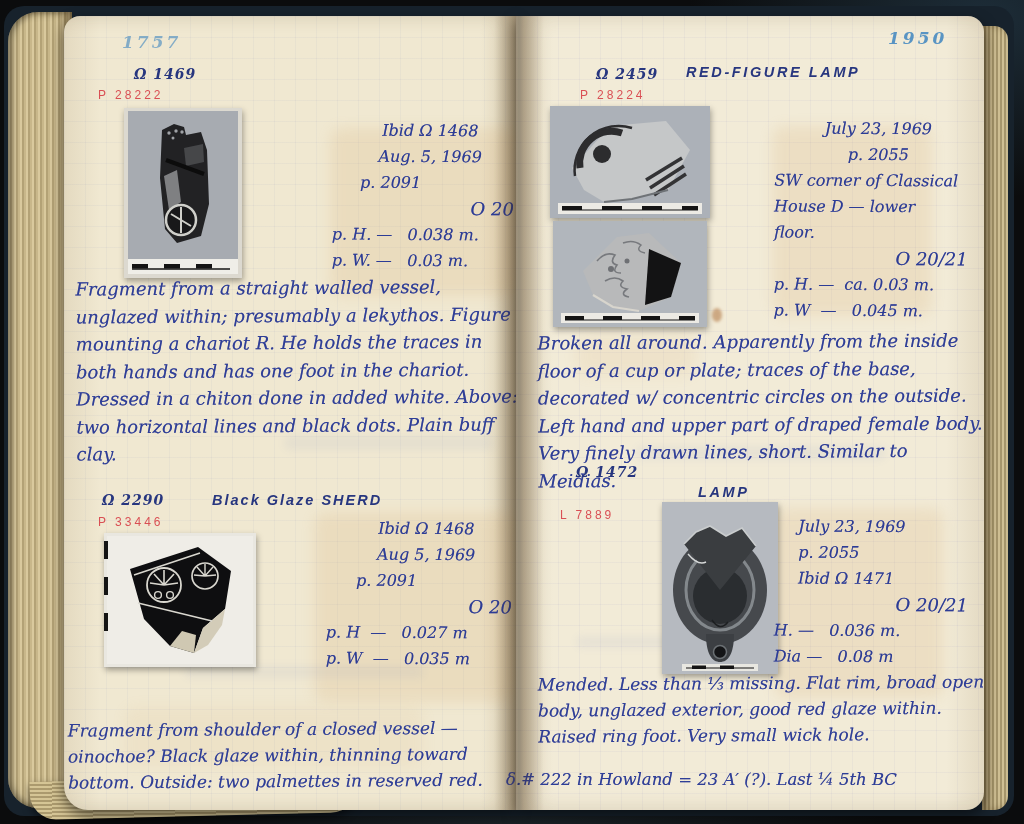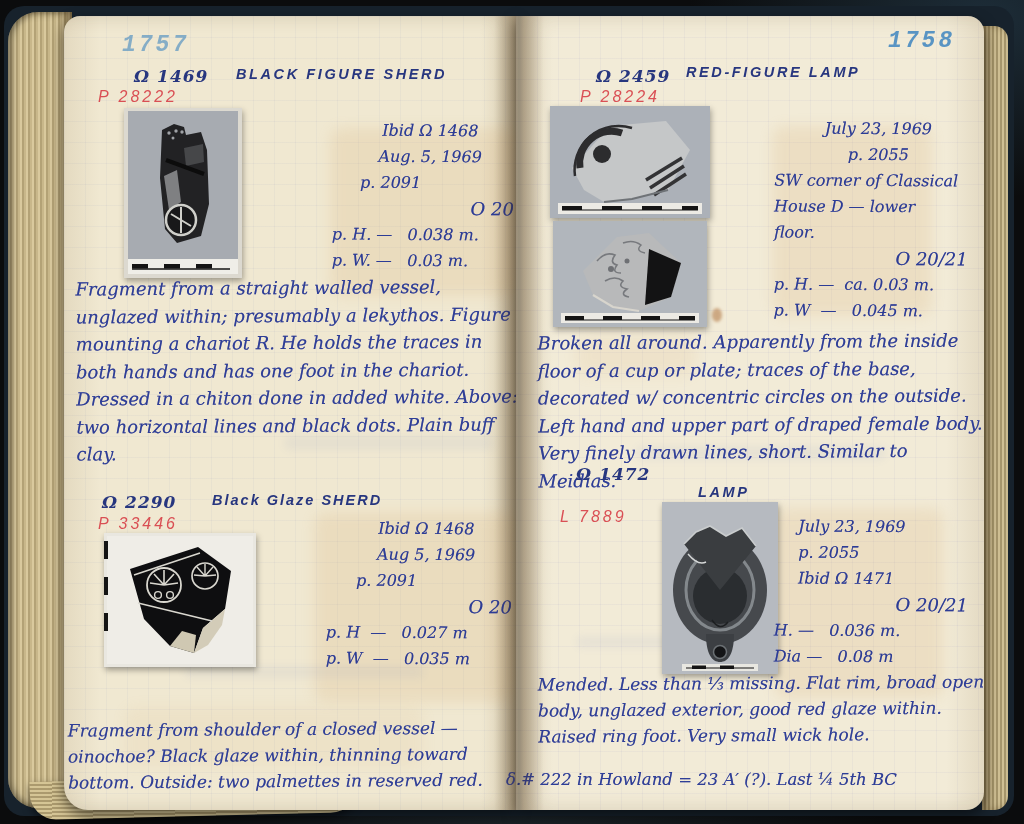--- a/index.html
+++ b/index.html
@@ -29,27 +29,27 @@
   .page.left{left:64px;width:452px;border-radius:16px 0 0 24px;
       box-shadow:inset -14px 0 18px rgba(80,55,20,.18), 0 6px 14px rgba(0,0,0,.5);}
   .page.right{left:516px;width:468px;border-radius:0 16px 18px 0;background-color:#f2ebd7;
       box-shadow:inset 16px 0 20px rgba(80,55,20,.16), 0 6px 14px rgba(0,0,0,.5);}
   .seam{position:absolute;left:494px;top:16px;width:50px;height:794px;pointer-events:none;
       background:linear-gradient(to right, transparent, rgba(70,45,15,.28) 40%, rgba(20,12,4,.30) 50%, rgba(70,45,15,.26) 60%, transparent);}
   .stain{position:absolute;background:#cf9f5e;opacity:.16;filter:blur(7px);border-radius:12px;}
   .smudge{position:absolute;background:#5a6fb5;opacity:.07;filter:blur(4px);border-radius:6px;}
   .spot{position:absolute;background:#a8672f;opacity:.5;filter:blur(1.5px);border-radius:50%;}
 
-  .pageno{position:absolute;font-size:23px;font-weight:700;font-style:italic;color:#3f86c0;letter-spacing:3px;opacity:.85;font-family:Liberation Mono, monospace;}
+  .pageno{position:absolute;font-size:17px;font-weight:700;font-style:italic;color:#3f86c0;letter-spacing:3px;opacity:.85;}
   .pageno.faded{opacity:.6;}
-  .cat{position:absolute;font-size:17px;font-weight:700;font-style:italic;color:#27367f;letter-spacing:1px;}
+  .cat{position:absolute;font-size:14px;font-weight:700;font-style:italic;color:#27367f;letter-spacing:1px;}
   .hdr{position:absolute;font-family:"Liberation Sans","DejaVu Sans",sans-serif;font-style:italic;font-weight:700;
        font-size:14.5px;color:#27367f;letter-spacing:2.6px;}
-  .inv{position:absolute;font-family:"Liberation Sans","DejaVu Sans",sans-serif;font-style:italic;
-       font-size:16px;color:#d8434a;letter-spacing:3px;opacity:.92;}
+  .inv{position:absolute;font-family:"Liberation Sans","DejaVu Sans",sans-serif;
+       font-size:12px;color:#d8434a;letter-spacing:3px;opacity:.92;}
   .notes{position:absolute;font-style:italic;color:#2c3c96;font-size:16px;line-height:26px;transform:rotate(.3deg);
        text-shadow:0 0 .4px rgba(40,50,150,.5);}
   .nl{text-align:center;}
   .nl.left{text-align:left;}
   .nl.right{text-align:right;padding-right:14px;}
   .nl.big{font-size:18px;}
   .nl.meas{text-align:left;white-space:pre-wrap;}
   .para{position:absolute;font-style:italic;color:#2e3e97;font-size:18px;line-height:27.5px;transform:rotate(-.4deg);
        text-shadow:0 0 .4px rgba(40,50,150,.5);}
   .foot{position:absolute;font-style:italic;color:#2e3e97;font-size:16.5px;white-space:nowrap;
@@ -69,21 +69,20 @@
   <div class="page left">
     <div class="stain" style="left:266px;top:112px;width:186px;height:168px;"></div>
     <div class="stain" style="left:250px;top:496px;width:200px;height:190px;"></div>
     <div class="stain" style="left:60px;top:690px;width:300px;height:60px;opacity:.08;"></div>
     <div class="smudge" style="left:220px;top:420px;width:210px;height:14px;"></div>
     <div class="smudge" style="left:120px;top:650px;width:240px;height:12px;"></div>
 
     <div class="pageno faded" style="left:58px;top:16px;">1757</div>
 
     <div class="cat" style="left:70px;top:50px;">Ω 1469</div>
-    <div class="hdr" style="left:172px;top:50px;">BLACK FIGURE SHERD</div>
     <div class="inv" style="left:34px;top:72px;">P 28222</div>
 
     <div class="photo" style="left:60px;top:92px;">
       <svg width="118" height="170" viewBox="0 0 118 170">
         <rect width="118" height="170" fill="#dcd9d0"></rect>
         <rect x="4" y="3" width="110" height="148" fill="#a7abb1"></rect>
         <path d="M38 22 L50 16 L60 19 L62 27 L77 24 L83 42 L85 96 L77 128 L53 135 L41 121 L36 70 Z" fill="#222224"></path>
         <path d="M40 68 L53 62 L57 94 L45 102 Z" fill="#8f9193" opacity=".85"></path>
         <path d="M60 40 L79 36 L80 54 L62 58 Z" fill="#55575a" opacity=".7"></path>
         <circle cx="45" cy="25" r="1.7" fill="#9fa2a6"></circle>
@@ -150,21 +149,21 @@
   </div>
 
   <div class="page right">
     <div class="stain" style="left:256px;top:110px;width:160px;height:190px;"></div>
     <div class="stain" style="left:258px;top:492px;width:170px;height:190px;"></div>
     <div class="stain" style="left:60px;top:320px;width:120px;height:40px;opacity:.1;"></div>
     <div class="smudge" style="left:120px;top:430px;width:250px;height:14px;"></div>
     <div class="smudge" style="left:60px;top:620px;width:160px;height:12px;"></div>
     <div class="spot" style="left:196px;top:292px;width:10px;height:14px;"></div>
 
-    <div class="pageno" style="left:372px;top:12px;">1758</div>
+    <div class="pageno" style="left:372px;top:12px;">1950</div>
 
     <div class="cat" style="left:80px;top:50px;">Ω 2459</div>
     <div class="hdr" style="left:170px;top:48px;">RED-FIGURE LAMP</div>
     <div class="inv" style="left:64px;top:72px;text-align:right;">P 28224</div>
 
     <div class="photo" style="left:34px;top:90px;">
       <svg width="160" height="112" viewBox="0 0 160 112">
         <rect width="160" height="112" fill="#acb1b8"></rect>
         <path d="M22 62 L60 20 L116 15 L140 44 L118 84 L82 93 L54 96 L34 84 Z" fill="#c5c7c8"></path>
         <circle cx="52" cy="48" r="9" fill="#2c2c2e"></circle>

